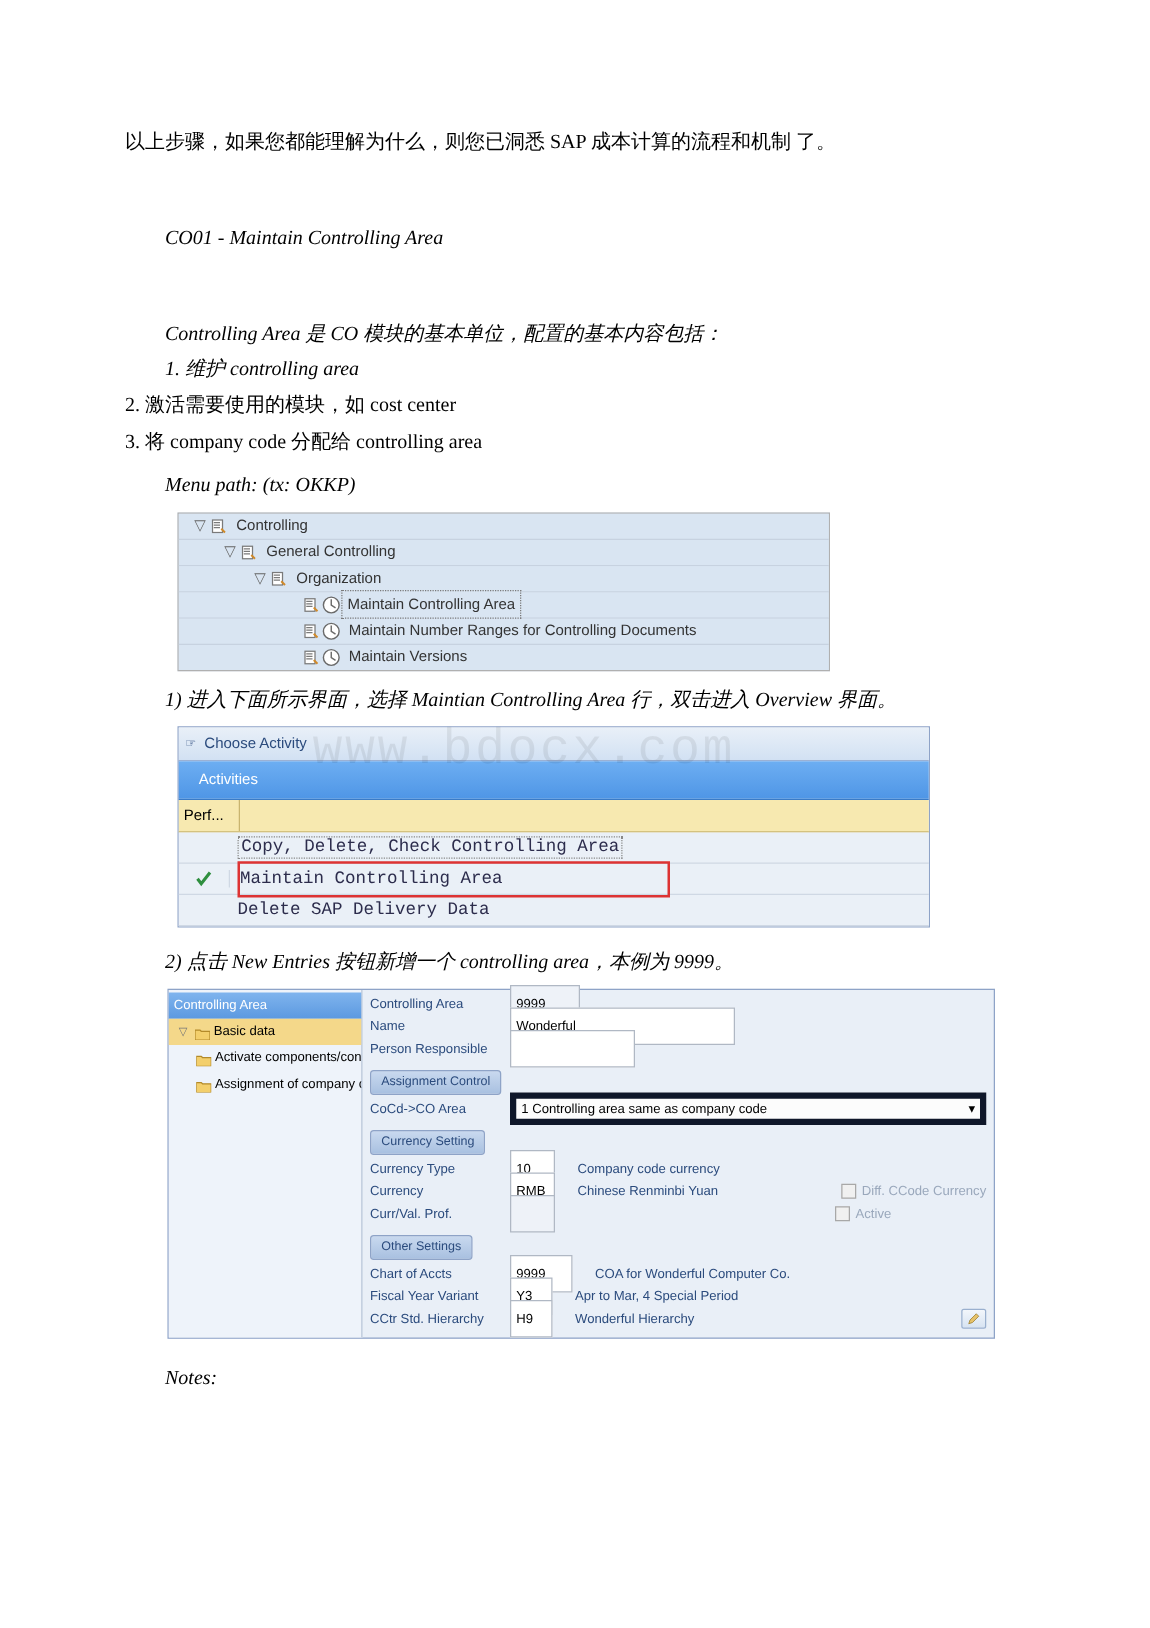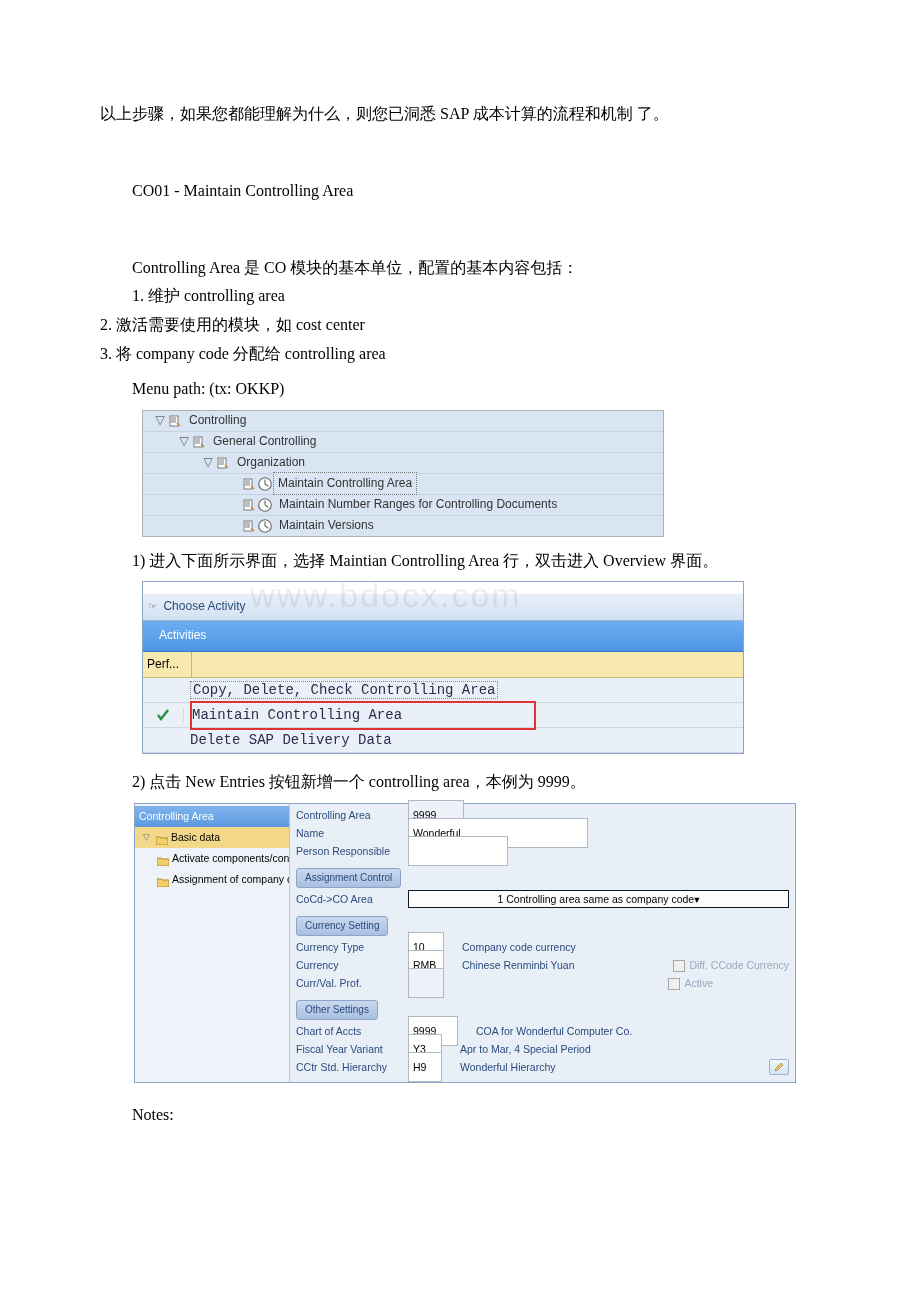--- a/index.html
+++ b/index.html
@@ -10,20 +10,21 @@
     width: 920px;
   }
   .page {
     padding: 100px 100px 40px 100px;
     font-size: 16px;
     line-height: 1.8;
     color: #000;
   }
   .indent {
     text-indent: 2em;
+    font-style: italic;
   }
   .para {
     margin: 0;
   }
   .spacer-lg { height: 48px; }
 
   
   .ss1 {
     margin: 6px 0 6px 42px;
     width: 520px;
@@ -68,21 +69,20 @@
     width: 600px;
     border: 1px solid #8ea3c7;
     font-family: Tahoma, Arial, sans-serif;
     font-size: 12px;
   }
   .ss2 .titlebar {
     background: linear-gradient(#e9f0f8,#d2e1f3);
     color: #2b4b7d;
     padding: 2px 6px;
     border-bottom: 1px solid #9bb1d4;
-    margin-top: 12px;
   }
   .ss2 .subhdr {
     background: linear-gradient(#6daef2,#4f96e6);
     color: #fff;
     padding: 4px 16px;
     border-bottom: 1px solid #3a7bc7;
   }
   .ss2 .colhdr {
     display: flex;
     background: #f7e9b0;
@@ -174,27 +174,27 @@
     background: linear-gradient(#c9d9ef,#a8c0e0);
     border: 1px solid #8ea3c7;
     border-radius: 3px;
     padding: 0 8px;
     font-size: 10px;
     color: #2b4b7d;
     margin-bottom: 2px;
   }
   .ss3 .sel2 {
     background: #fcfcfc;
-    border: 1px solid #0f172a;
+    border: 5px solid #0f172a;
     height: 16px;
     flex: 1;
     display: flex;
     align-items: center;
     padding: 0 4px;
-    justify-content: center;
+    justify-content: space-between;
   }
   .ss3 .desc { color: #2b4b7d; margin-left: 12px; text-align: center;}
   .ss3 .cb {
     width: 10px; height: 10px;
     border: 1px solid #a8a8a8;
     background: #f0f0f0;
     display: inline-block;
     margin-right: 4px;
     vertical-align: middle;
   }
@@ -204,23 +204,23 @@
     background: linear-gradient(#f2f6fb,#d7e3f2);
     border: 1px solid #9ab0cf;
     border-radius: 2px;
     display: inline-flex;
     align-items: center;
     justify-content: center;
   }
 
   .watermark {
     position: absolute;
-    font-size: 34px;
+    font-size: 40px;
     color: rgba(0,0,0,0.07);
-    font-family: Liberation Sans, sans-serif;
+    font-family: Liberation Mono, monospace;
     letter-spacing: 2px;
     pointer-events: none;
   }
 </style>
 </head>
 <body>
 
 <div class="page">
 
   <p class="para">以上步骤，如果您都能理解为什么，则您已洞悉 SAP 成本计算的流程和机制 了。</p>

